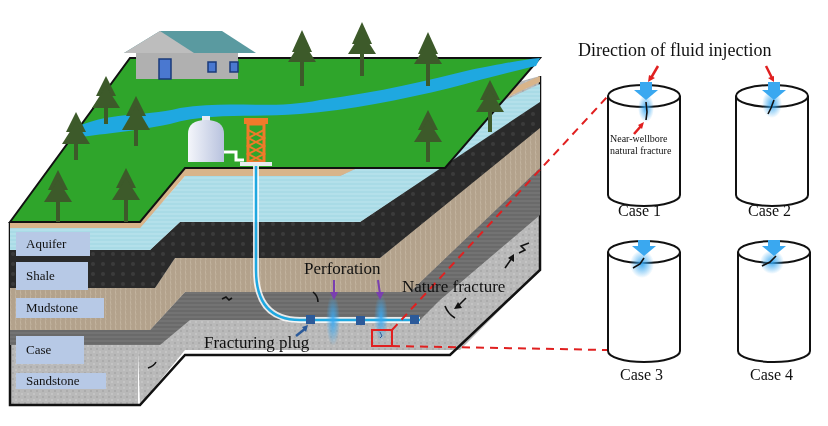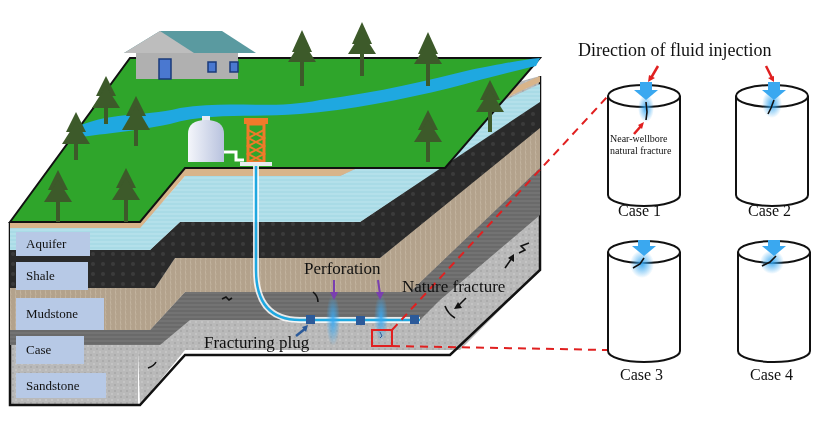--- a/index.html
+++ b/index.html
@@ -266,15 +266,15 @@
         <rect x="30" y="6" width="12" height="8" fill="#3aa8f0"></rect>
         <polygon points="24,12 48,12 36,22" fill="#3aa8f0"></polygon>
       </g>
     <path d="M38,22 L32,28 L24,32" stroke="#111" stroke-width="1.6" fill="none"></path>
     <text class="lbl" x="12" y="146" font-size="16">Case 4</text>
   </g>
 </svg>
 
 <div class="layer-box" style="left:16px; top:232px; width:74px; height:24px;">Aquifer</div>
 <div class="layer-box" style="left:16px; top:262px; width:72px; height:28px;">Shale</div>
-<div class="layer-box" style="left:16px; top:298px; width:88px; height:32px;">Mudstone</div>
+<div class="layer-box" style="left:16px; top:298px; width:88px; height:20px;">Mudstone</div>
 <div class="layer-box" style="left:16px; top:336px; width:68px; height:28px;">Case</div>
-<div class="layer-box" style="left:16px; top:373px; width:90px; height:25px;">Sandstone</div>
+<div class="layer-box" style="left:16px; top:373px; width:90px; height:16px;">Sandstone</div>
 
 </body></html>

